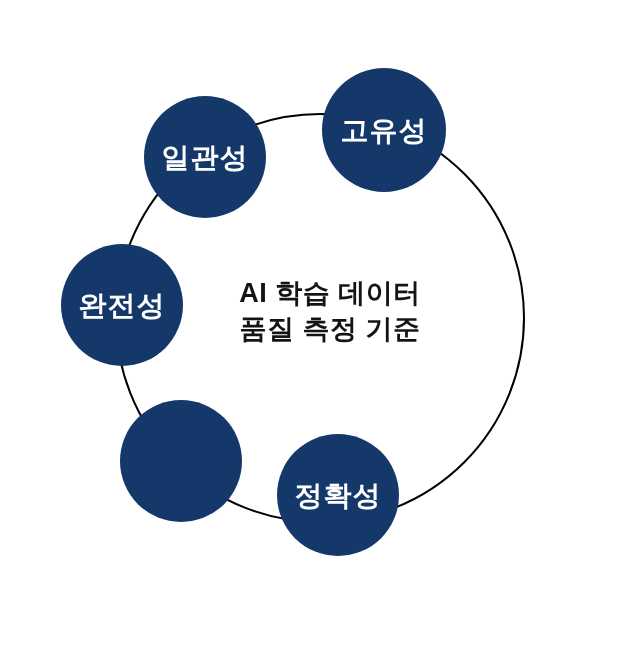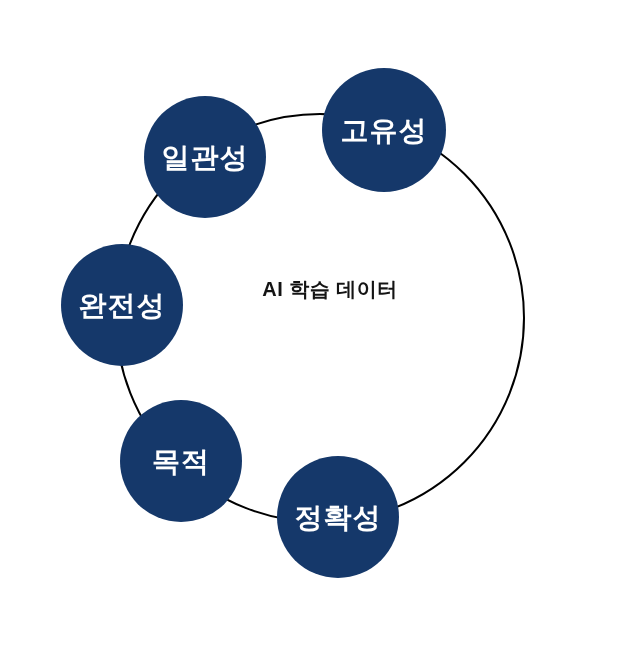--- a/index.html
+++ b/index.html
@@ -48,52 +48,52 @@
   }
   .node span{display:block;}
   .center-title{
     position:absolute;
     left:160px;
     top:276px;
     width:340px;
     text-align:center;
     color:var(--title-text);
     font-weight:bold;
-    font-size:20px;
+    font-size:27px;
     line-height:1.32;
     letter-spacing:0.5px;
   }
   .center-title span{display:block;}
 </style>
 </head>
 <body>
 
 <div class="stage">
 
   <div class="ring"></div>
 
   <div class="node" style="left:322px; top:68px;  width:124px; height:124px;">
     <span>고유성</span>
   </div>
 
 
 
-  <div class="node" style="left:277px; top:456px; width:122px; height:122px;">
+  <div class="node" style="left:277px; top:434px; width:122px; height:122px;">
     <span>정확성</span>
   </div>
 
   <div class="node" style="left:120px; top:400px; width:122px; height:122px;">
-    <span>목적</span>
   </div>
 
   <div class="node" style="left:61px;  top:244px; width:122px; height:122px;">
     <span>완전성</span>
   </div>
 
   <div class="node" style="left:144px; top:96px;  width:122px; height:122px;">
     <span>일관성</span>
   </div>
 
   <div class="center-title">
     <span>AI 학습 데이터</span>
+    <span>품질 측정 기준</span>
   </div>
 
 </div>
 
 </body></html>

